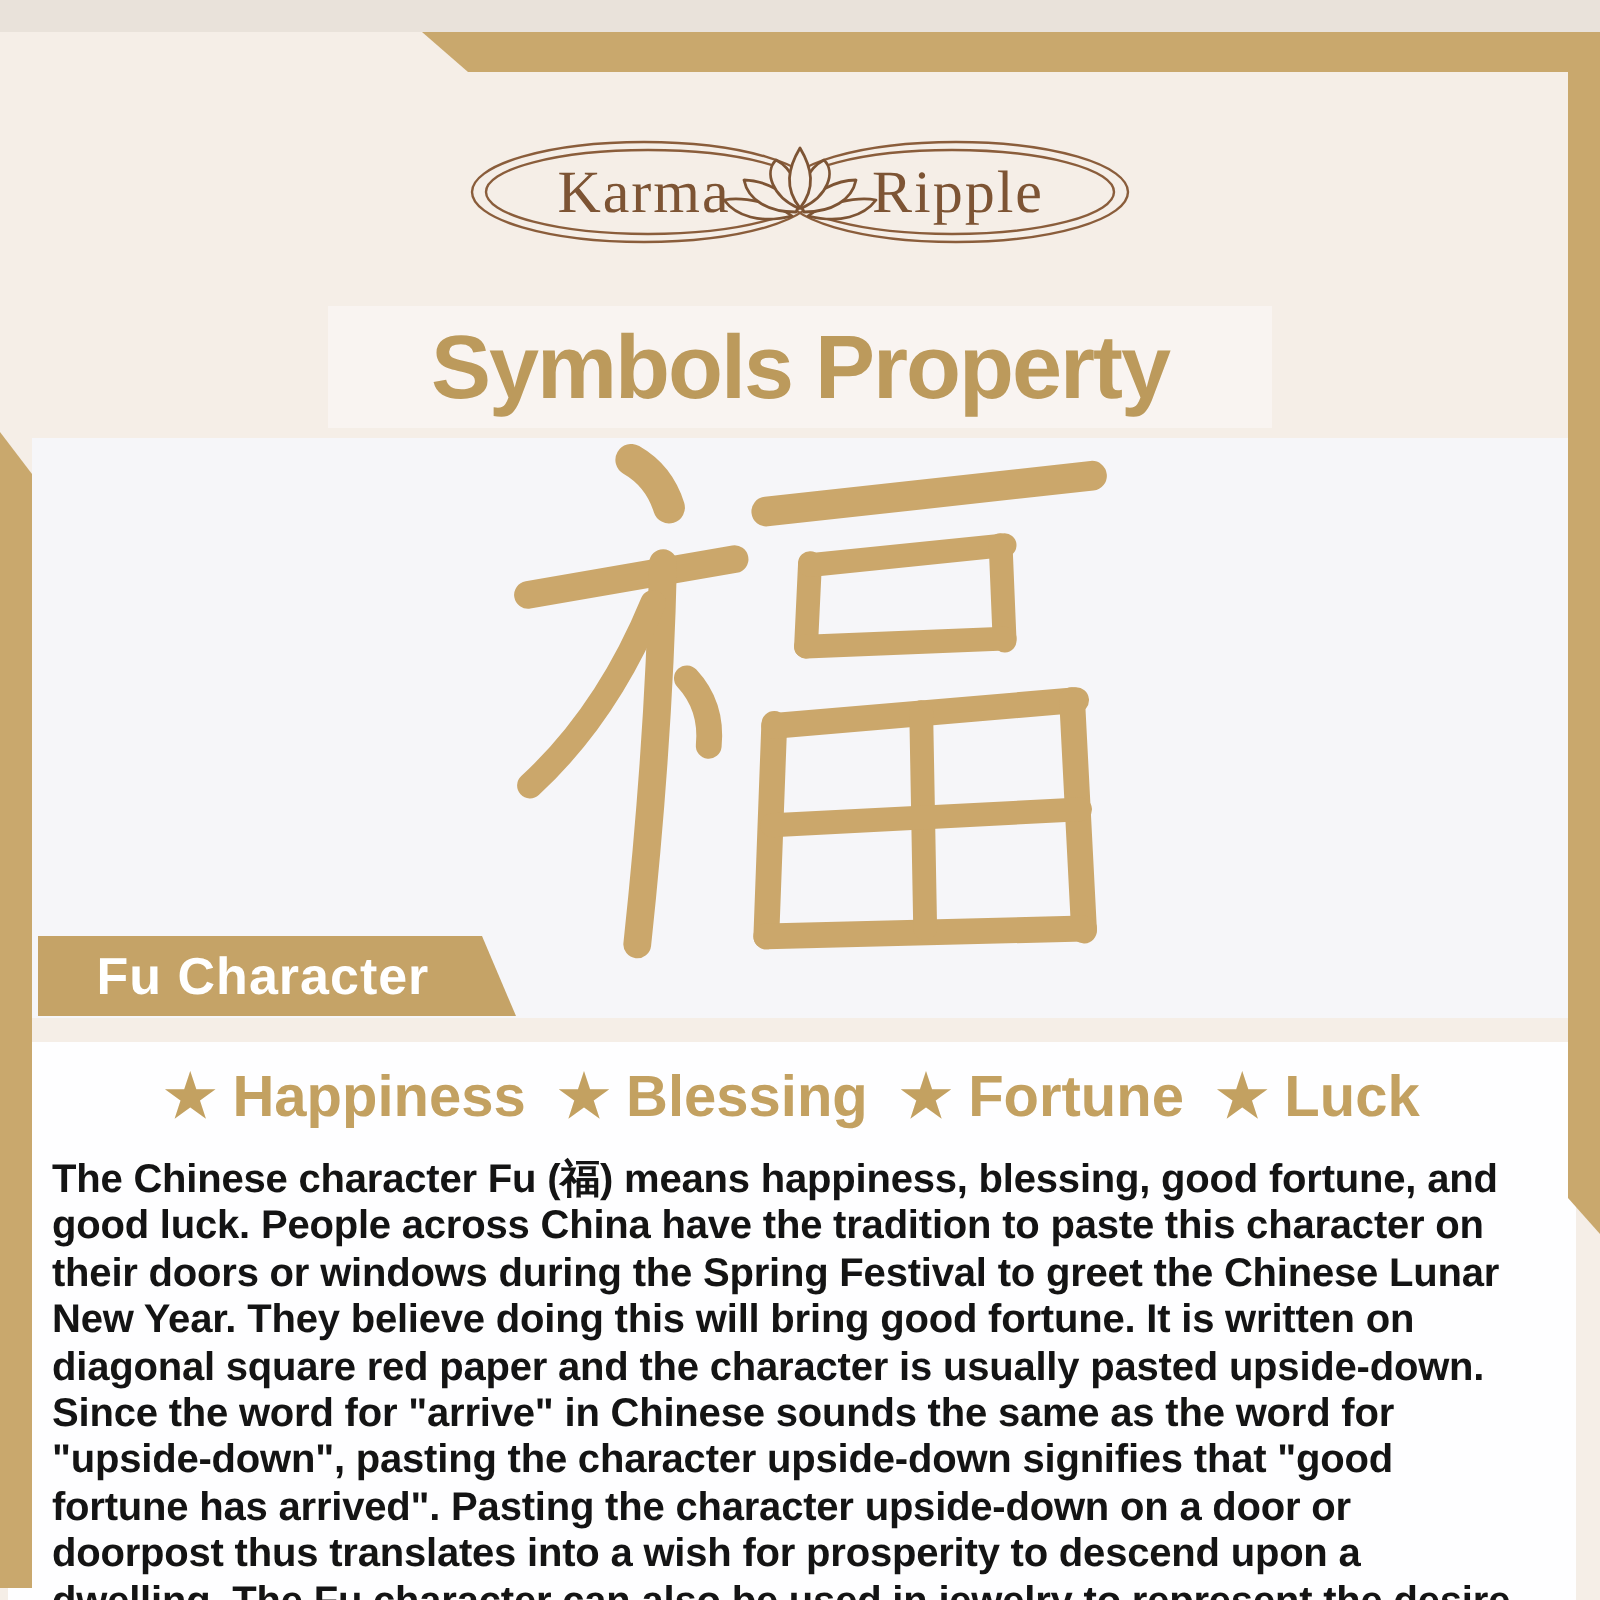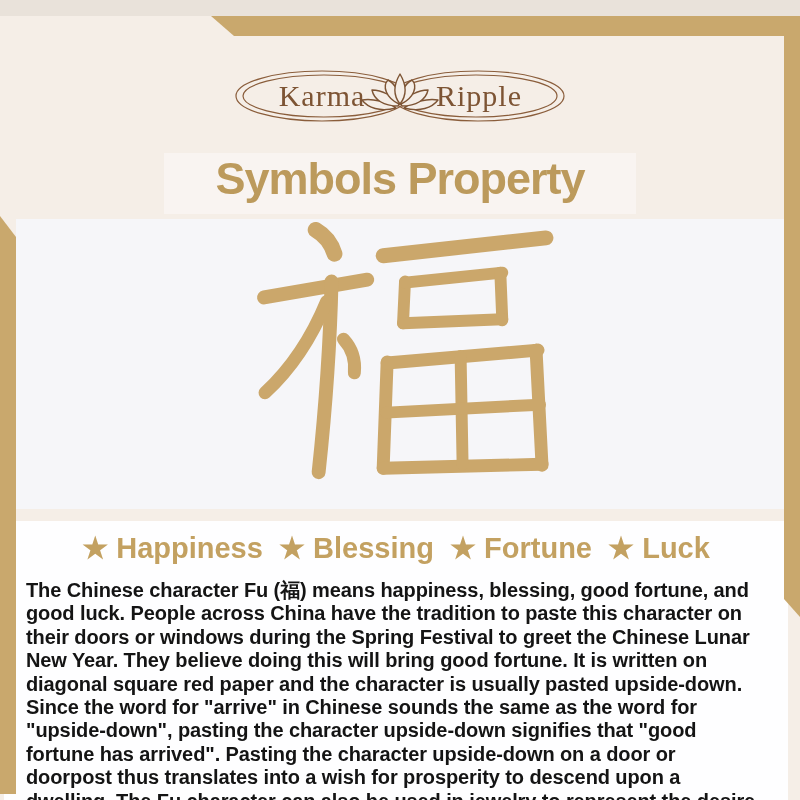--- a/index.html
+++ b/index.html
@@ -16,21 +16,21 @@
   .left-strip{position:absolute;left:0;top:200px;width:16px;height:578px;background:#C9A86D;
     clip-path:polygon(0 0,16px 21px,16px 578px,0 578px);z-index:5;}
   
   .logo-wrap{position:absolute;left:230px;top:40px;width:340px;height:76px;z-index:3;}
   .logo-wrap svg{display:block;width:100%;height:100%;}
   .logo-word{font-family:"Liberation Serif",serif;font-size:30px;fill:#7D5434;letter-spacing:1px;}
   .swirl{fill:none;stroke:#8A5D3B;stroke-width:1.2;}
   .lotus{fill:#F5EEE7;stroke:#7D5434;stroke-width:1.4;stroke-linejoin:round;}
   
   .title-band{position:absolute;left:164px;top:137px;width:472px;height:61px;background:#F9F4F1;
-    display:flex;justify-content:center;z-index:2;}
+    display:flex;align-items:center;justify-content:center;z-index:2;}
   .page-title{font-size:45px;font-weight:700;color:#BC9A5C;letter-spacing:-1px;margin:0;}
   
   .panel-upper{position:absolute;left:16px;top:203px;width:768px;height:290px;background:#F6F6F9;z-index:1;}
   .fu-art{position:absolute;left:252px;top:206px;width:306px;height:278px;z-index:2;}
   .fu-art svg{display:block;width:100%;height:100%;}
   .fu-stroke{stroke:#CBA76B;fill:none;stroke-linecap:round;}
   .sr{position:absolute;width:1px;height:1px;overflow:hidden;opacity:0;}
   
   .banner{position:absolute;left:19px;top:452px;width:239px;height:40px;background:#C5A367;
     clip-path:polygon(0 0,222px 0,239px 40px,0 40px);
@@ -97,19 +97,22 @@
 
       <path class="fu-stroke" stroke-width="13" d="M132,141 L128,248"></path>
       <path class="fu-stroke" stroke-width="13" d="M132,142 L284,129"></path>
       <path class="fu-stroke" stroke-width="13" d="M282,129 L288,245"></path>
       <path class="fu-stroke" stroke-width="13" d="M128,248 L288,244"></path>
       <path class="fu-stroke" stroke-width="12" d="M206,135 L208,244"></path>
       <path class="fu-stroke" stroke-width="12" d="M131,192 L286,184"></path>
     </svg>
   </div>
 
+  <div class="banner">
+    <span class="banner-label">Fu Character</span>
+  </div>
 
   <div class="panel-lower">
     <div class="keywords">★ Happiness  ★ Blessing  ★ Fortune  ★ Luck</div>
     <p class="description">The Chinese character Fu (福) means happiness, blessing, good fortune, and good luck. People across China have the tradition to paste this character on their doors or windows during the Spring Festival to greet the Chinese Lunar New Year. They believe doing this will bring good fortune. It is written on diagonal square red paper and the character is usually pasted upside-down. Since the word for "arrive" in Chinese sounds the same as the word for "upside-down", pasting the character upside-down signifies that "good fortune has arrived". Pasting the character upside-down on a door or doorpost thus translates into a wish for prosperity to descend upon a dwelling. The Fu character can also be used in jewelry to represent the desire that one's good luck will be expansive.</p>
   </div>
 
 </div>
 
 </body></html>

